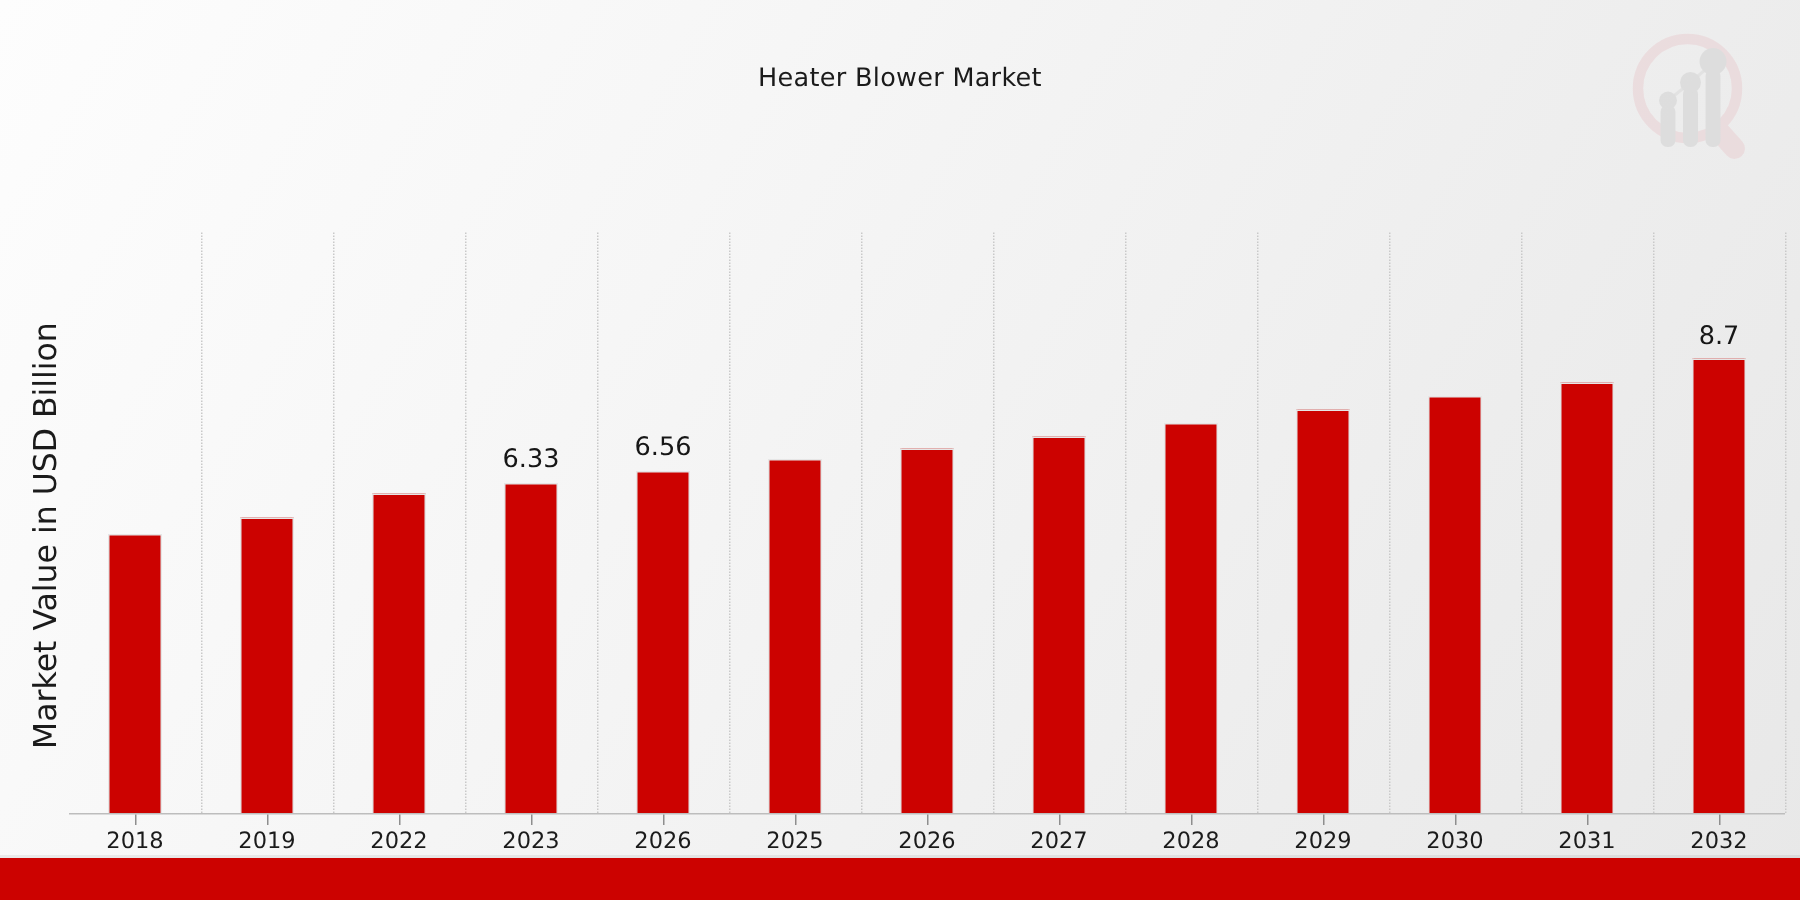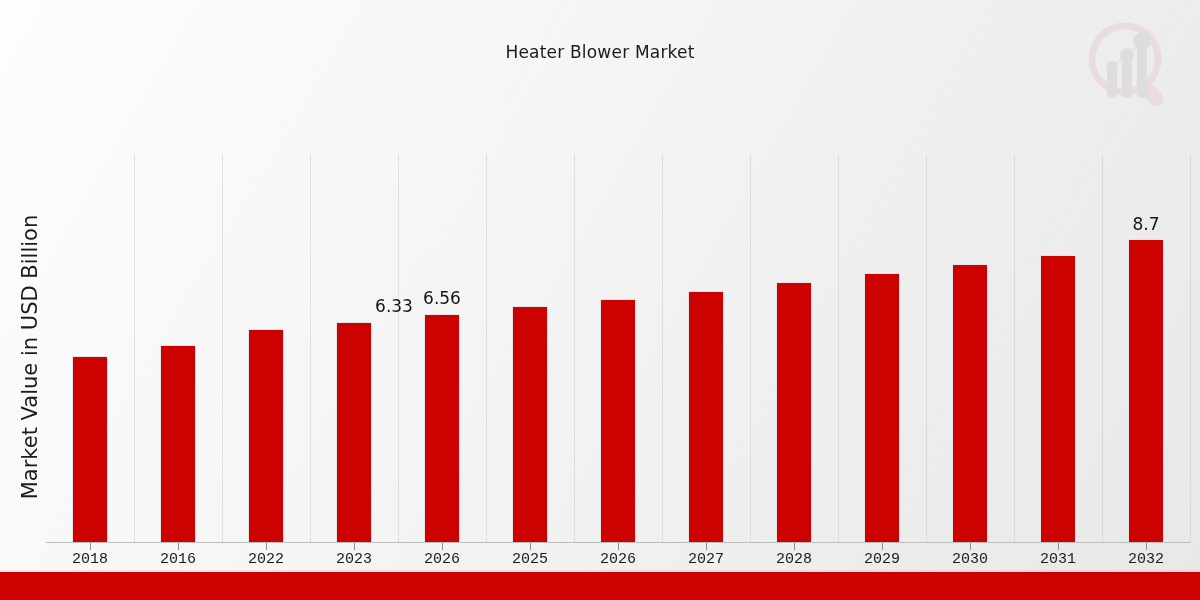--- a/index.html
+++ b/index.html
@@ -111,21 +111,20 @@
   }
 
   .tick-label {
     position: absolute;
     top: 551px;
     font-size: 15px;
     color: #1b1b1b;
     text-align: center;
     white-space: nowrap;
     transform: translateX(-50%);
-    font-family: Liberation Mono, monospace;
   }
 
   #footer-bar {
     position: absolute;
     left: 0;
     bottom: 0;
     width: 1200px;
     height: 28px;
     background: #cc0200;
   }
@@ -195,24 +194,24 @@
       <div class="bar" title="2032: 8.7" style="left: 1082px; height: 302.946px; background: rgb(204, 2, 0);"></div>
     </div>
   <div id="axis-baseline"></div>
 
   <div id="footer-bar-shadow"></div>
   <div id="footer-bar"></div>
 
 <div class="tick-mark" style="left: 90px;"></div>
     <div class="tick-label" style="left: 90px;">2018</div>
     <div class="tick-mark" style="left: 178px;"></div>
-    <div class="tick-label" style="left: 178px;">2016</div>
+    <div class="tick-label" style="left: 178px;">2019</div>
     <div class="tick-mark" style="left: 266px;"></div>
     <div class="tick-label" style="left: 266px;">2022</div>
-    <div class="bar-label" style="left: 354px; top: 295.58px; margin-left: 40px;">6.33</div>
+    <div class="bar-label" style="left: 354px; top: 295.58px;">6.33</div>
     <div class="tick-mark" style="left: 354px;"></div>
     <div class="tick-label" style="left: 354px;">2023</div>
     <div class="bar-label" style="left: 442px; top: 287.571px;">6.56</div>
     <div class="tick-mark" style="left: 442px;"></div>
     <div class="tick-label" style="left: 442px;">2026</div>
     <div class="tick-mark" style="left: 530px;"></div>
     <div class="tick-label" style="left: 530px; text-align: center;">2025</div>
     <div class="tick-mark" style="left: 618px;"></div>
     <div class="tick-label" style="left: 618px;">2026</div>
     <div class="tick-mark" style="left: 706px;"></div>

